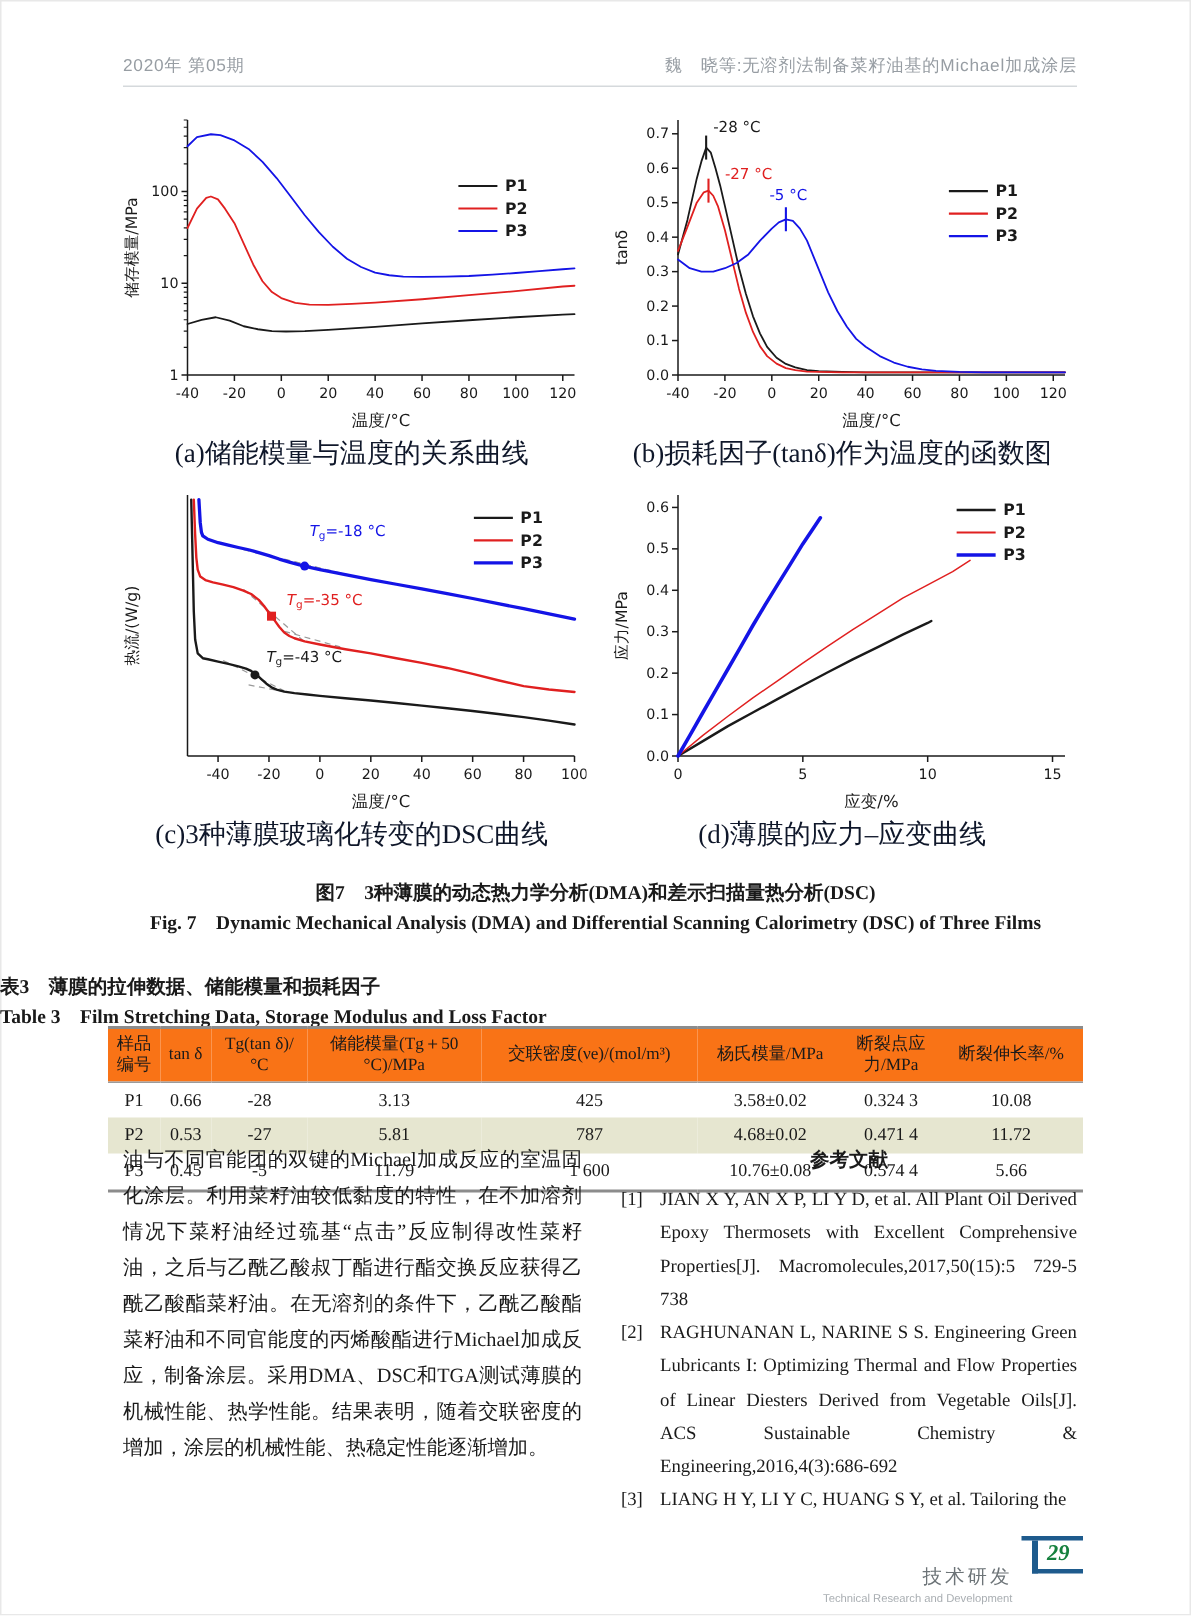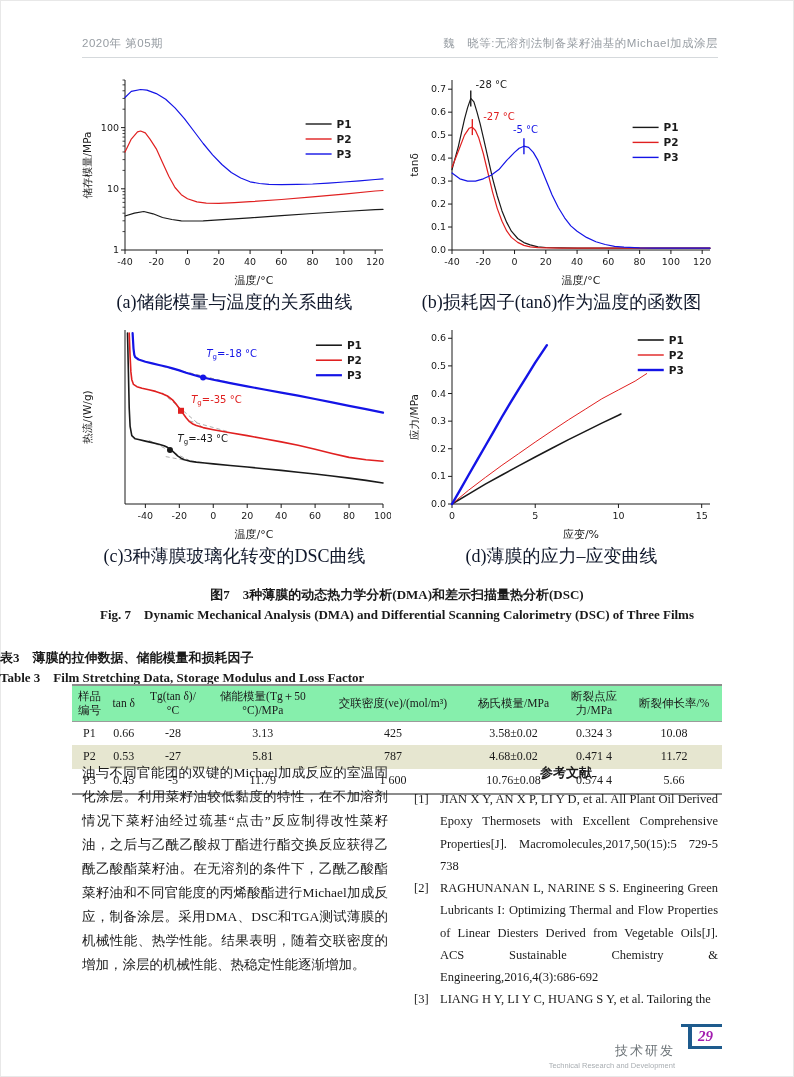--- a/index.html
+++ b/index.html
@@ -21,21 +21,21 @@
   .figcap{position:absolute;top:585px;left:0;width:100%;text-align:center;line-height:1.55;}
   .figcap .zh{font-size:13px;font-weight:bold;}
   .figcap .en{font-size:13px;font-weight:bold;}
 
   
   .tabletitle{position:absolute;top:648px;left:0;width:100%;text-align:left;line-height:1.5;}
   .tabletitle .zh{font-size:13px;font-weight:bold;}
   .tabletitle .en{font-size:13px;font-weight:bold;}
   table.data{position:absolute;top:684px;left:72px;width:650px;border-collapse:collapse;
              font-size:12px;text-align:center;}
-  table.data thead tr{background:#86efac;padding-left:22px;}
+  table.data thead tr{background:#f97316;padding-left:22px;}
   table.data th{font-weight:normal;font-size:11.5px;padding:3px 2px;line-height:1.25;
                 border-top:2px solid #8c8c8c;border-bottom:1px solid #9b9b9b;}
   table.data td{padding:4px 2px;line-height:1.3;}
   table.data tbody tr:nth-child(2){background:#e6e6d0;}
   table.data tbody tr:last-child td{border-bottom:2px solid #8c8c8c;}
 
   
   .cols{position:absolute;top:761px;left:82px;right:76px;display:flex;gap:26px;}
   .colL{width:306px;font-size:13.5px;line-height:1.78;text-align:justify;}
   .colR{flex:1;font-size:12.5px;line-height:1.78;}
@@ -44,21 +44,21 @@
   .refnum{width:26px;flex:none;}
   .reftext{flex:1;}
 
   
   .footer{position:absolute;top:1024px;right:72px;display:flex;align-items:flex-start;}
   .ftext{text-align:right;margin-right:6px;padding-top:2px;}
   .fzh{font-family:"Liberation Sans",sans-serif;font-size:13px;color:#6d7478;letter-spacing:2px;margin-top:16px;}
   .fen{font-family:"Liberation Sans",sans-serif;font-size:7.5px;color:#a9aeb2;margin-top:1px;}
   .pagebox-outer{border-top:3px solid #1e5b8d;padding-left:7px;}
   .pagebox{border-left:4px solid #1e5b8d;border-bottom:3px solid #1e5b8d;padding:0 9px 1px 6px;}
-  .pagenum{font-style:italic;font-weight:bold;font-size:15px;color:#a21caf;}
+  .pagenum{font-style:italic;font-weight:bold;font-size:15px;color:#15803d;}
 
   svg text{font-family:"DejaVu Sans",sans-serif;}
 </style>
 </head>
 <body>
 
 <div class="page">
 
   <div class="hdr">
     <span>2020年  第05期</span>

